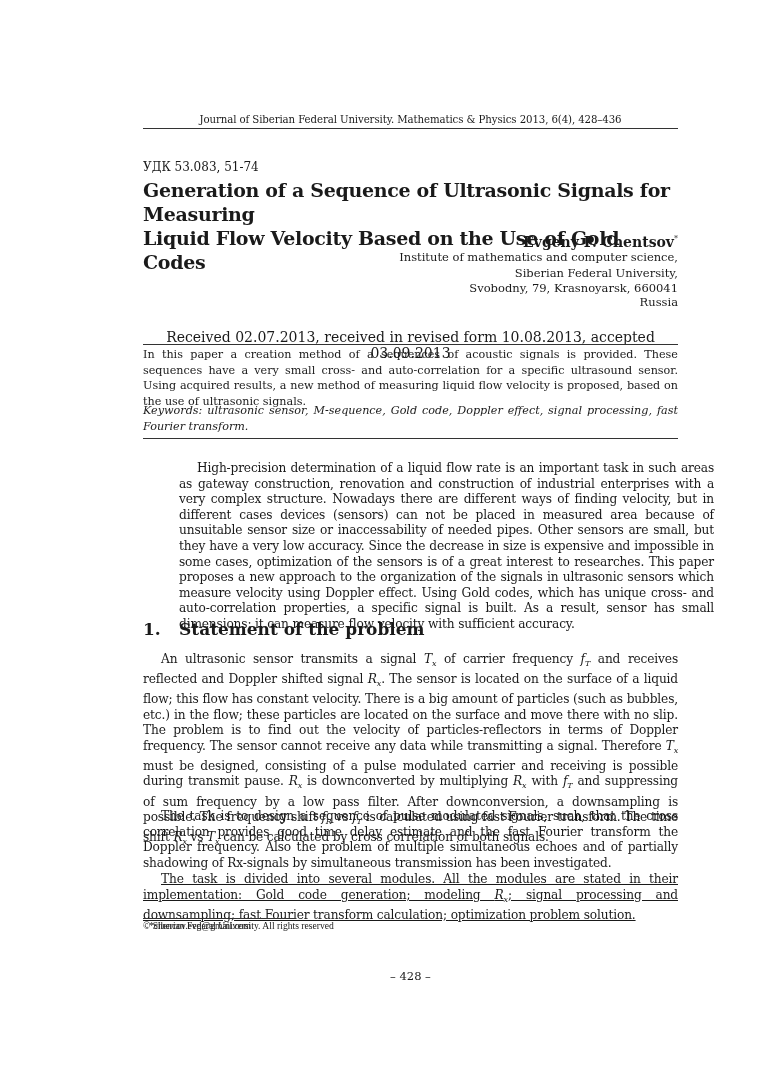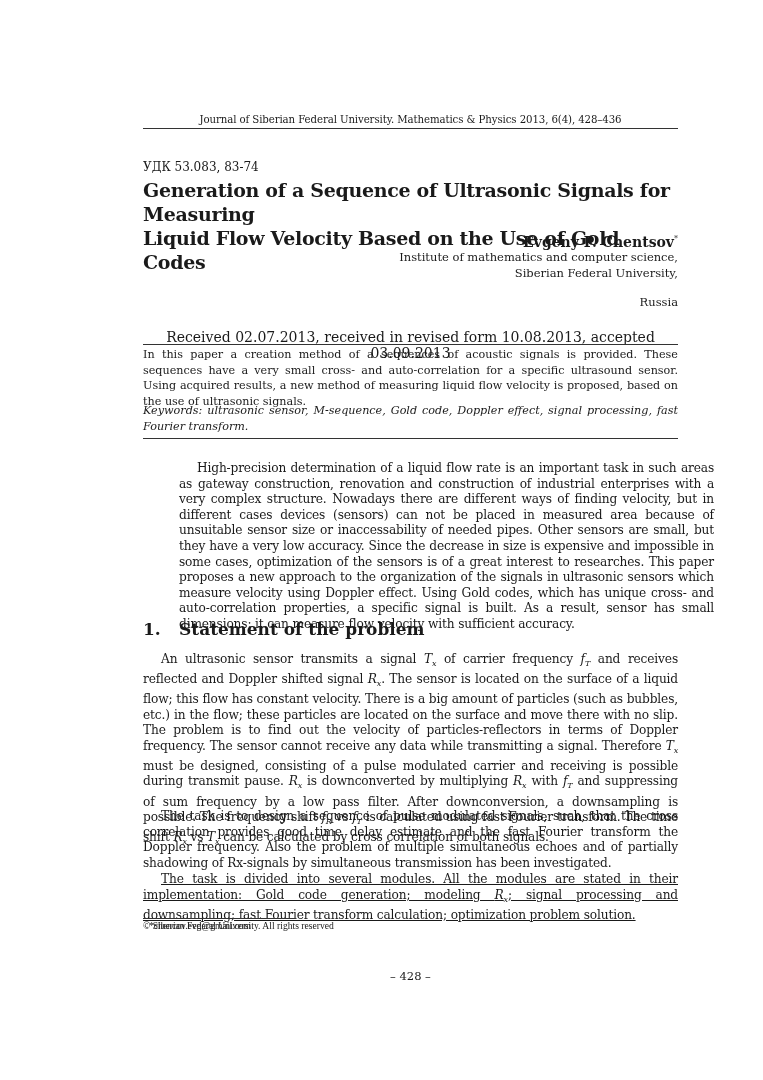--- a/index.html
+++ b/index.html
@@ -38,30 +38,31 @@
   .page-number { position: absolute; top: 969px; left: 0; width: 535px; text-align: center; font-size: 11.5px; }
   i.m { font-style: italic; }
 </style>
 </head>
 <body>
 
 <div class="page">
   <div class="running-head">Journal of Siberian Federal University. Mathematics &amp; Physics 2013, 6(4), 428–436</div>
   <div class="head-rule"></div>
 
-  <div class="udk">УДК 53.083, 83-74</div>
+  <div class="udk">УДК 53.083, 51-74</div>
   <div class="title">
     <div>Generation of a Sequence of Ultrasonic Signals for Measuring</div>
     <div>Liquid Flow Velocity Based on the Use of Gold Codes</div>
   </div>
 
   <div class="author"><span>Evgeny P. Chentsov</span><sup>*</sup></div>
   <div class="affil">
     <div>Institute of mathematics and computer science,</div>
     <div>Siberian Federal University,</div>
+    <div>Svobodny, 79, Krasnoyarsk, 660041</div>
   </div>
   <div class="country">Russia</div>
 
   <div class="received">Received 02.07.2013, received in revised form 10.08.2013, accepted 03.09.2013</div>
   <div class="abs-rule-top"></div>
   <div class="abstract">In this paper a creation method of a sequences of acoustic signals is provided. These sequences have a very small cross- and auto-correlation for a specific ultrasound sensor. Using acquired results, a new method of measuring liquid flow velocity is proposed, based on the use of ultrasonic signals.</div>
   <div class="keywords">Keywords: ultrasonic sensor, M-sequence, Gold code, Doppler effect, signal processing, fast Fourier transform.</div>
   <div class="abs-rule-bottom"></div>
 
   <div class="para intro">High-precision determination of a liquid flow rate is an important task in such areas as gateway construction, renovation and construction of industrial enterprises with a very complex structure. Nowadays there are different ways of finding velocity, but in different cases devices (sensors) can not be placed in measured area because of unsuitable sensor size or inaccessability of needed pipes. Other sensors are small, but they have a very low accuracy. Since the decrease in size is expensive and impossible in some cases, optimization of the sensors is of a great interest to researches. This paper proposes a new approach to the organization of the signals in ultrasonic sensors which measure velocity using Doppler effect. Using Gold codes, which has unique cross- and auto-correlation properties, a specific signal is built. As a result, sensor has small dimensions: it can measure flow velocity with sufficient accuracy.</div>

